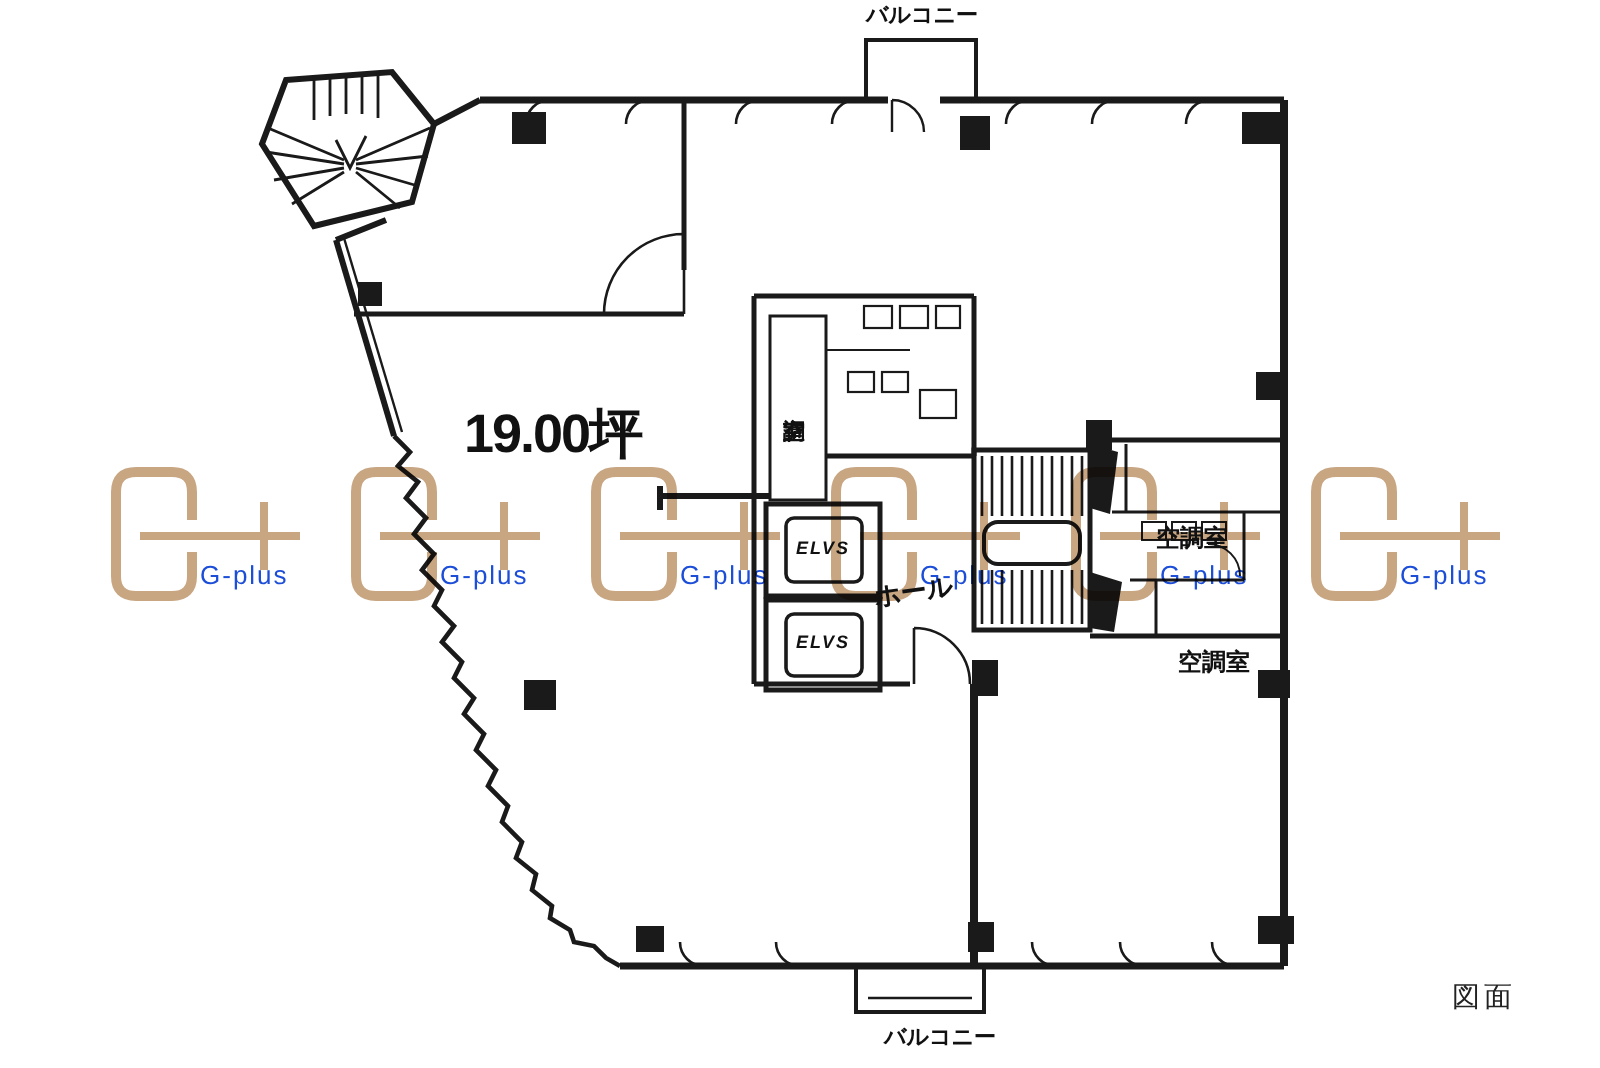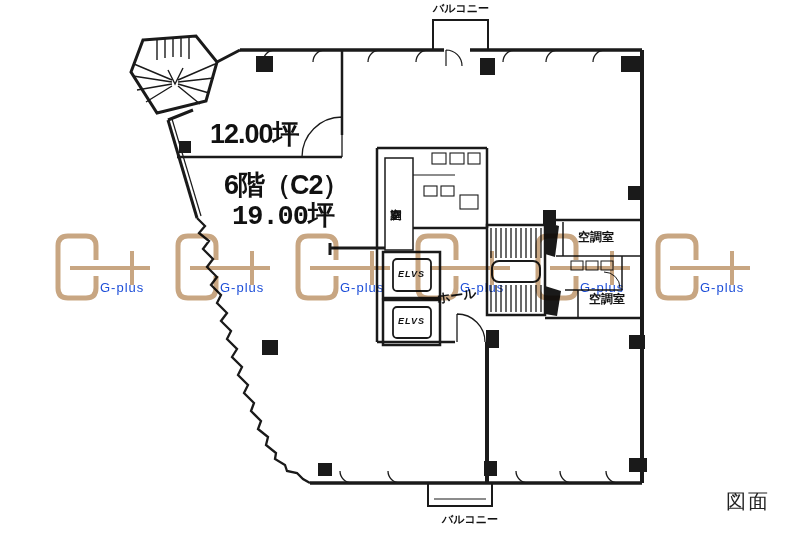--- a/index.html
+++ b/index.html
@@ -5,26 +5,26 @@
   html,body{margin:0;padding:0;background:#ffffff;}
   #stage{position:relative;width:800px;height:534px;background:#ffffff;overflow:hidden;
          font-family:"Liberation Sans","DejaVu Sans",sans-serif;color:#1a1a1a;}
   #stage svg{position:absolute;left:0;top:0;}
   .ln{stroke:#1a1a1a;fill:none;}
   .col{fill:#1a1a1a;stroke:none;}
   .wm{mix-blend-mode:multiply;opacity:.95;}
   .lbl{position:absolute;white-space:nowrap;line-height:1;color:#111;}
   .unit{font-size:27px;font-weight:600;letter-spacing:-1px;}
   .small{font-size:11px;font-weight:600;}
-  .room{font-size:12px;font-weight:700;}
+  .room{font-size:12px;font-weight:700;margin-top:32px;}
   .elv{font-size:9px;font-weight:700;letter-spacing:1px;font-style:italic;}
   .vert{writing-mode:vertical-rl;text-orientation:upright;font-size:11px;font-weight:700;}
   .hall{font-size:13px;font-weight:700;transform:rotate(-8deg);}
   .wmtext{font-size:13px;letter-spacing:1px;color:#1d4ed8;mix-blend-mode:multiply;}
-  .sheet{font-size:20px;color:#222;letter-spacing:2px;}
+  .sheet{font-size:14px;color:#222;letter-spacing:2px;}
 </style>
 </head>
 <body>
 
 <div id="stage">
 
   <svg width="800" height="534" viewBox="0 0 800 534">
 
     <g>
       <polygon class="ln" stroke-width="3" points="143,40 196,36 217,62 206,101 157,113 131,72"></polygon>
@@ -136,23 +136,21 @@
       </g>
     </defs>
     <use href="#gplus-proto" transform="translate(58,236)"></use>
     <use href="#gplus-proto" transform="translate(178,236)"></use>
     <use href="#gplus-proto" transform="translate(298,236)"></use>
     <use href="#gplus-proto" transform="translate(418,236)"></use>
     <use href="#gplus-proto" transform="translate(538,236)"></use>
     <use href="#gplus-proto" transform="translate(658,236)"></use>
   </svg>
 
-  <div class="lbl unit" style="left:210px;top:121px;">12.00坪</div>
-  <div class="lbl unit" style="left:224px;top:172px;">6階（C2）</div>
-  <div class="lbl unit" style="left:232px;top:204px;font-family:Liberation Mono, monospace;">19.00坪</div>
+  <div class="lbl unit" style="left:232px;top:204px;">19.00坪</div>
 
   <div class="lbl small" style="left:433px;top:3px;">バルコニー</div>
   <div class="lbl small" style="left:442px;top:514px;">バルコニー</div>
 
   <div class="lbl vert" style="left:390px;top:200px;">空調室</div>
   <div class="lbl elv" style="left:398px;top:270px;">ELVS</div>
   <div class="lbl elv" style="left:398px;top:317px;">ELVS</div>
   <div class="lbl hall" style="left:437px;top:289px;">ホール</div>
 
   <div class="lbl room" style="left:578px;top:231px;">空調室</div>

